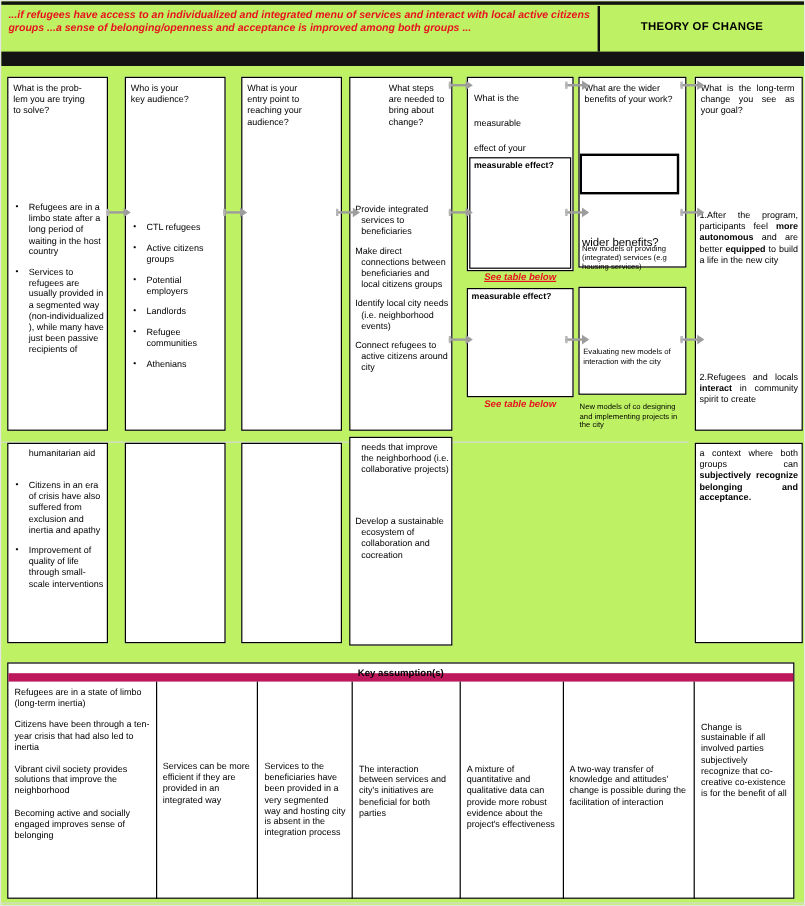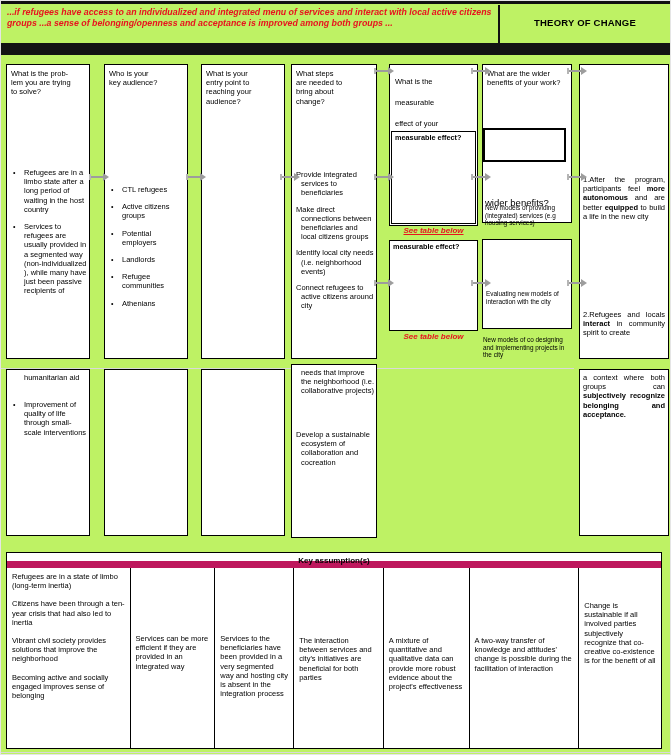--- a/index.html
+++ b/index.html
@@ -96,20 +96,24 @@
           <span class="dot">•</span>
           <span class="btxt">Services to refugees are usually provided in a segmented way (non-individualized ), while many have just been passive recipients of</span>
         </div>
       </div>
   </div>
   <div class="box" style="left:5px; top:368px; width:84px; height:167px;">
     <div class="body-txt lead-indent" style="margin-top:3px; margin-right:2px;">humanitarian aid</div>
     <div class="body-txt" style="position:absolute; left:2px; right:2px; top:30px;">
         <div class="bullet-row">
           <span class="dot">•</span>
+          <span class="btxt">Citizens in an era of crisis have also suffered from exclusion and inertia and apathy</span>
+        </div>
+        <div class="bullet-row">
+          <span class="dot">•</span>
           <span class="btxt">Improvement of quality of life through small-scale interventions</span>
         </div>
       </div>
   </div>
 
   <div class="box" style="left:103px; top:63px; width:84px; height:295px;">
     <div class="hdr" style="width:58px;">Who is your key audience?</div>
     <div class="body-txt" style="position:absolute; left:2px; right:2px; top:120px;">
         <div class="bullet-row">
           <span class="dot">•</span>
@@ -138,21 +142,21 @@
       </div>
   </div>
   <div class="box" style="left:103px; top:368px; width:84px; height:167px;"></div>
 
   <div class="box" style="left:200px; top:63px; width:84px; height:295px;">
     <div class="hdr" style="width:58px;">What is your entry point to reaching your audience?</div>
   </div>
   <div class="box" style="left:200px; top:368px; width:84px; height:167px;"></div>
 
   <div class="box" style="left:290px; top:63px; width:86px; height:295px;">
-    <div class="hdr" style="width:56px;">What steps are needed to bring about change?</div>
+    <div class="hdr" style="width:56px;margin-left:28px;">What steps are needed to bring about change?</div>
     <div class="body-txt steps" style="position:absolute; left:2px; right:2px; top:105px;">
         <div class="para">Provide integrated services to beneficiaries</div>
         <div class="para">Make direct connections between beneficiaries and local citizens groups</div>
         <div class="para">Identify local city needs (i.e. neighborhood events)</div>
         <div class="para">Connect refugees to active citizens around city</div>
       </div>
   </div>
   <div class="box" style="left:290px; top:363px; width:86px; height:174px;">
     <div class="body-txt cont" style="margin:3px 2px 0 2px;">needs that improve the neighborhood (i.e. collaborative projects)</div>
     <div class="body-txt steps" style="position:absolute; left:2px; right:2px; top:65px;">
@@ -181,20 +185,21 @@
       <div class="wider-q" style="position:absolute; left:2px; top:112px;">wider benefits?</div>
       <div class="c6-small" style="position:absolute; left:2px; top:139px; width:86px;">New models of providing (integrated) services (e.g housing services)</div>
     </div>
     <div class="box" style="left:0; top:175px; width:90px; height:90px;">
       <div class="c6-small" style="position:absolute; left:3px; top:50px; width:82px;">Evaluating new models of interaction with the city</div>
     </div>
     <div class="c6-small" style="position:absolute; left:1px; top:272px; width:88px;">New models of co designing and implementing projects in the city</div>
   </div>
 
   <div class="box" style="left:578px; top:63px; width:90px; height:295px;">
+    <div class="hdr justify" style="width:84px;">What is the long-term change you see as your goal?</div>
     <div class="body-txt justify" style="position:absolute; left:3px; right:3px; top:110px;"><span>1.After the program, participants feel </span><b>more autonomous</b><span> and are better </span><b>equipped</b><span> to build a life in the new city</span></div>
     <div class="body-txt justify" style="position:absolute; left:3px; right:3px; top:245px;"><span>2.Refugees and locals </span><b>interact</b><span> in community spirit to create</span></div>
   </div>
   <div class="box" style="left:578px; top:368px; width:90px; height:167px;">
     <div class="body-txt justify" style="margin:3px;"><span>a context where both groups can </span><b>subjectively recognize belonging and acceptance.</b></div>
   </div>
 
   <div class="arrow" style="left:373px; top:69px;"></div>
   <div class="arrow" style="left:470px; top:69px;"></div>
   <div class="arrow" style="left:566px; top:69px;"></div>

